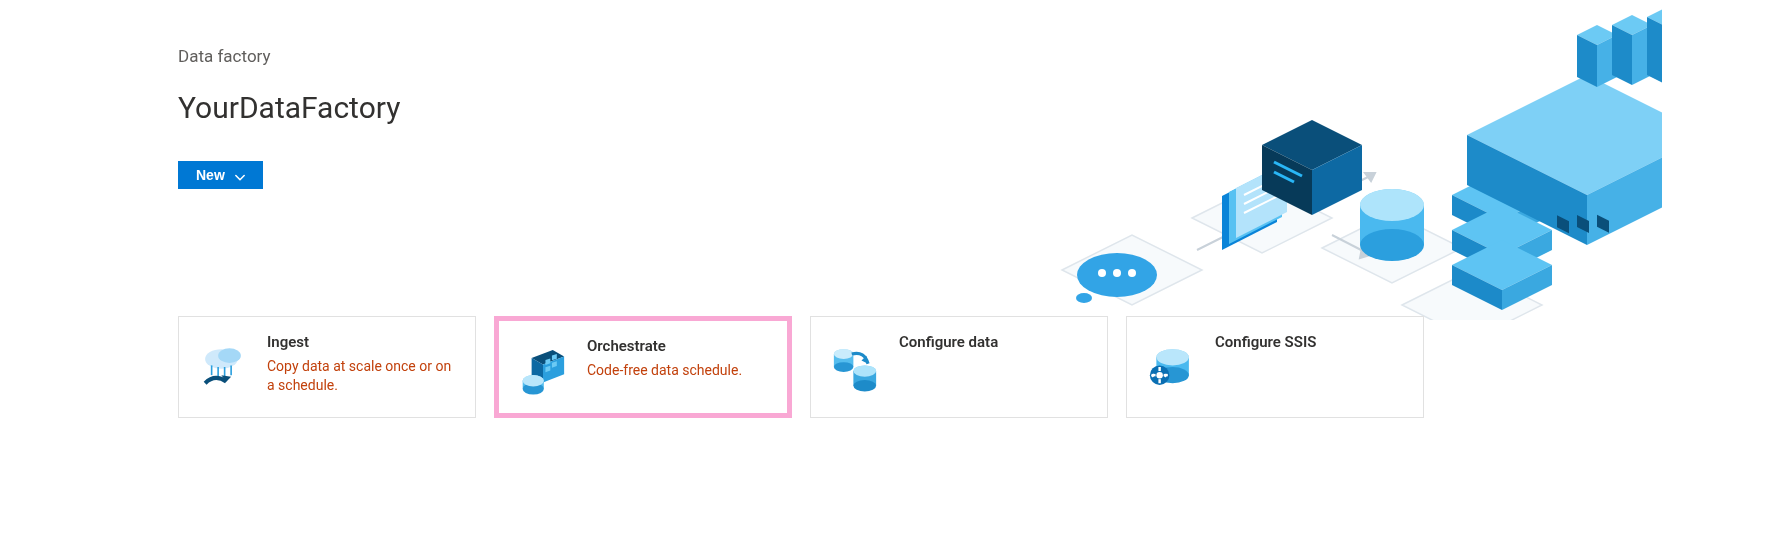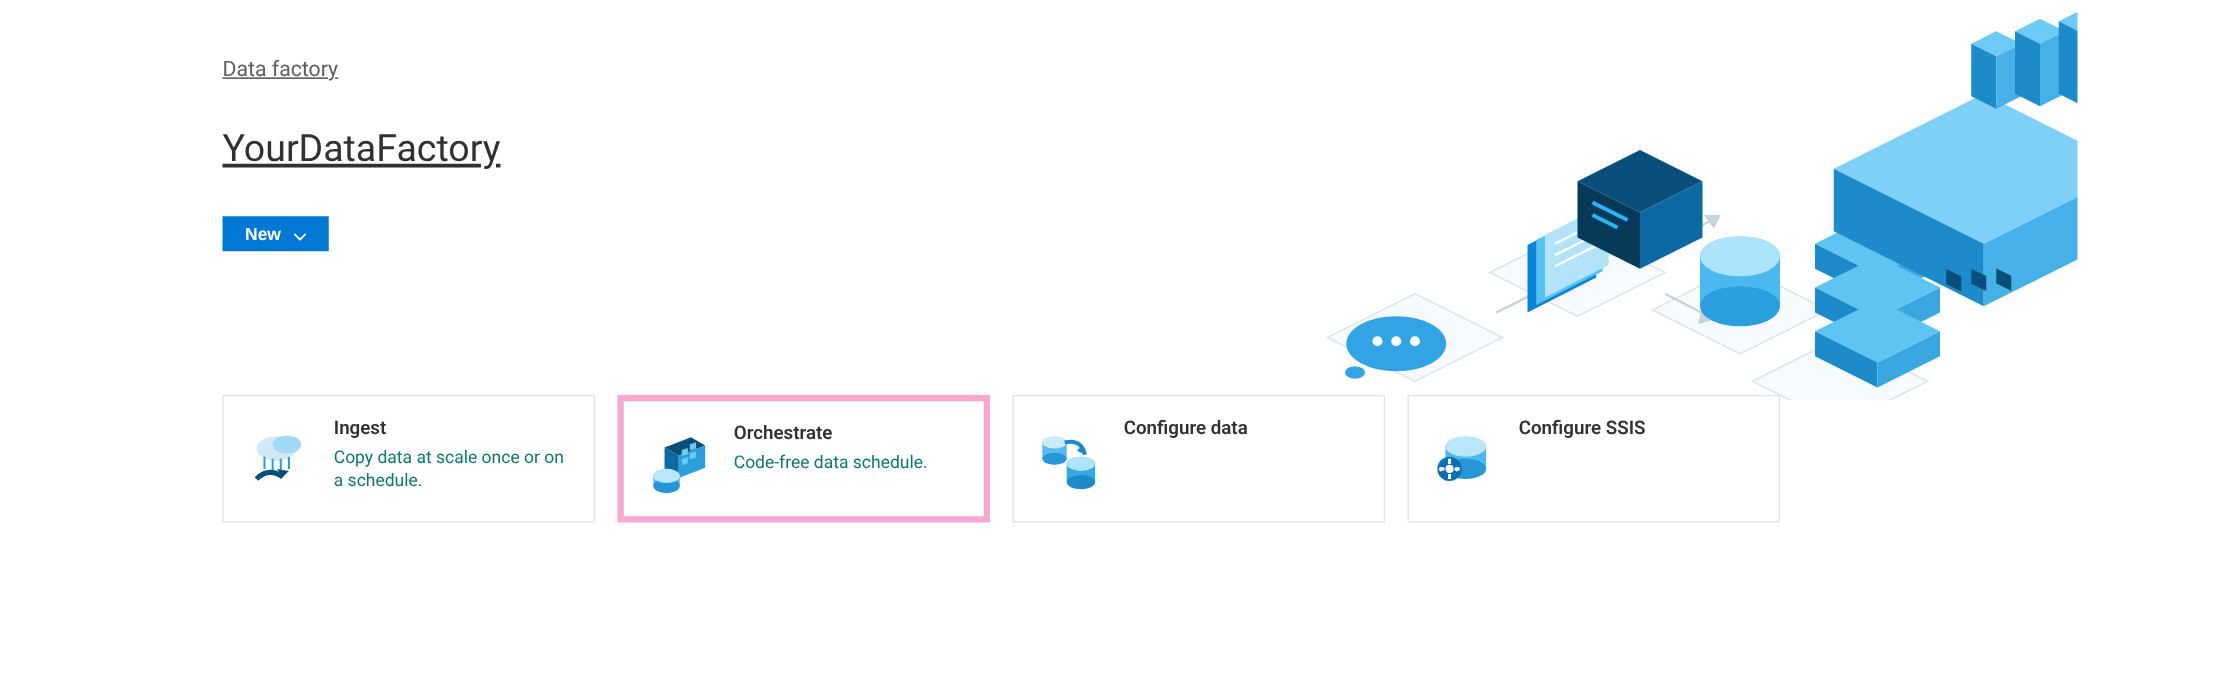--- a/index.html
+++ b/index.html
@@ -1,34 +1,34 @@
 <!DOCTYPE html>
 <html><head>
 <meta charset="utf-8">
 <style>
   html,body{margin:0;padding:0;width:1792px;height:539px;background:#ffffff;
     font-family:"Segoe UI","Segoe UI Web",-apple-system,BlinkMacSystemFont,Roboto,Helvetica,Arial,sans-serif;
     color:#323130;overflow:hidden;}
   .page{position:relative;width:100%;height:100%;}
-  .header{position:absolute;left:178px;top:46px;text-decoration:underline;}
+  .header{position:absolute;left:178px;top:46px;}
   .breadcrumb{font-size:17px;color:#605e5c;font-weight:400;}
-  .title{font-size:30px;font-weight:400;color:#323130;margin-top:36px;}
+  .title{font-size:30px;font-weight:400;color:#323130;margin-top:24px;}
   .new-btn{margin-top:36px;display:inline-flex;align-items:center;justify-content:center;
     background:#0078d4;color:#ffffff;border:none;height:28px;padding:4px 18px;
     font-size:14px;font-weight:600;cursor:pointer;gap:10px;}
   .new-btn .chev{width:10px;height:10px;display:inline-block;}
   .cards{position:absolute;left:178px;top:316px;display:flex;gap:18px;border-radius:18px;}
   .card{width:298px;height:102px;border:1px solid #e1e1e1;background:#ffffff;
     display:flex;align-items:flex-start;padding:16px 14px 16px 14px;box-sizing:border-box;
     cursor:pointer;}
   .card.highlight{border:5px solid #f9a8d4;}
   .card .icon-wrap{width:60px;height:60px;flex:0 0 60px;display:flex;align-items:center;justify-content:center;margin-top:4px;}
   .card .txt{margin-left:14px;}
   .card .card-title{font-size:15px;font-weight:600;color:#323130;margin:0 0 6px 0;}
-  .card .card-desc{font-size:14px;font-weight:400;color:#0f766e;line-height:1.35;margin:0;}
+  .card .card-desc{font-size:14px;font-weight:400;color:#c2410c;line-height:1.35;margin:0;}
   
   .hero{position:absolute;right:130px;top:0;width:640px;height:320px;pointer-events:none;}
 </style>
 </head>
 <body>
 
 <div class="page">
 
   <div class="header">
     <div class="breadcrumb">Data factory</div>

